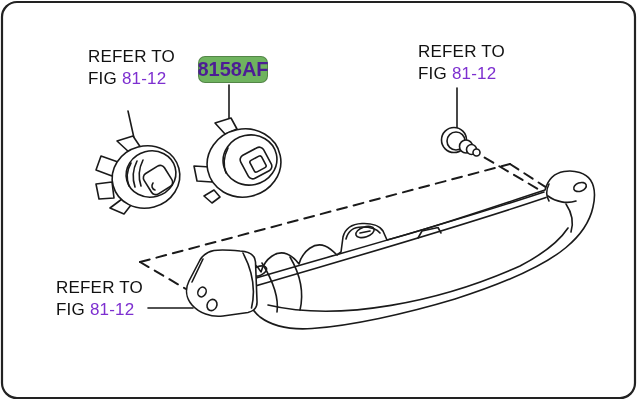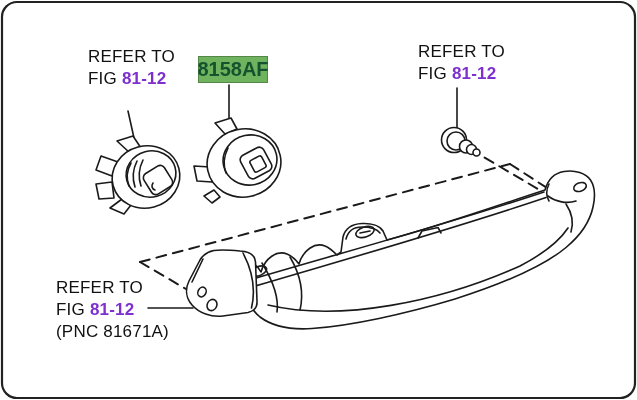--- a/index.html
+++ b/index.html
@@ -5,21 +5,21 @@
   html,body{margin:0;padding:0;background:#fff;}
   .stage{
     position:relative;width:637px;height:400px;background:#fff;overflow:hidden;
     font-family:"Liberation Sans", sans-serif;color:#111;
   }
   .stage svg{position:absolute;left:0;top:0;}
   .callout{
     position:absolute;font-size:17px;line-height:22px;color:#111;
     white-space:nowrap;letter-spacing:0.2px;
   }
-  .fig-link{font-weight:bold;cursor:pointer;}
+  .fig-link{font-weight:normal;cursor:pointer;}
   .part-label{
     position:absolute;left:198px;top:56px;width:70px;height:27px;
     display:flex;align-items:center;justify-content:center;
     font-size:20px;font-weight:bold;cursor:pointer;
     border:1px solid rgba(0,0,0,0.25);box-sizing:border-box;
   }
 </style>
 </head>
 <body>
 
@@ -141,32 +141,31 @@
   </svg>
 
   <div class="callout" style="left:88px;top:46px;">
     <div>REFER TO</div>
     <div>
       <span>FIG</span>
       <span class="fig-link" style="color:#7d2fd0;">81-12</span>
     </div>
   </div>
 
-  <div class="part-label" style="background:#6fb35f;color:#14532d;">8158AF</div>
+  <div class="part-label" style="background:#6fb35f;color:#4c1d95;border-radius:7px;">8158AF</div>
 
   <div class="callout" style="left:418px;top:41px;">
     <div>REFER TO</div>
     <div>
       <span>FIG</span>
       <span class="fig-link" style="color:#7d2fd0;">81-12</span>
     </div>
   </div>
 
   <div class="callout" style="left:56px;top:277px;">
     <div>REFER TO</div>
     <div>
       <span>FIG</span>
       <span class="fig-link" style="color:#7d2fd0;">81-12</span>
     </div>
-    <div>(PNC 81671A)</div>
   </div>
 
 </div>
 
 </body></html>

